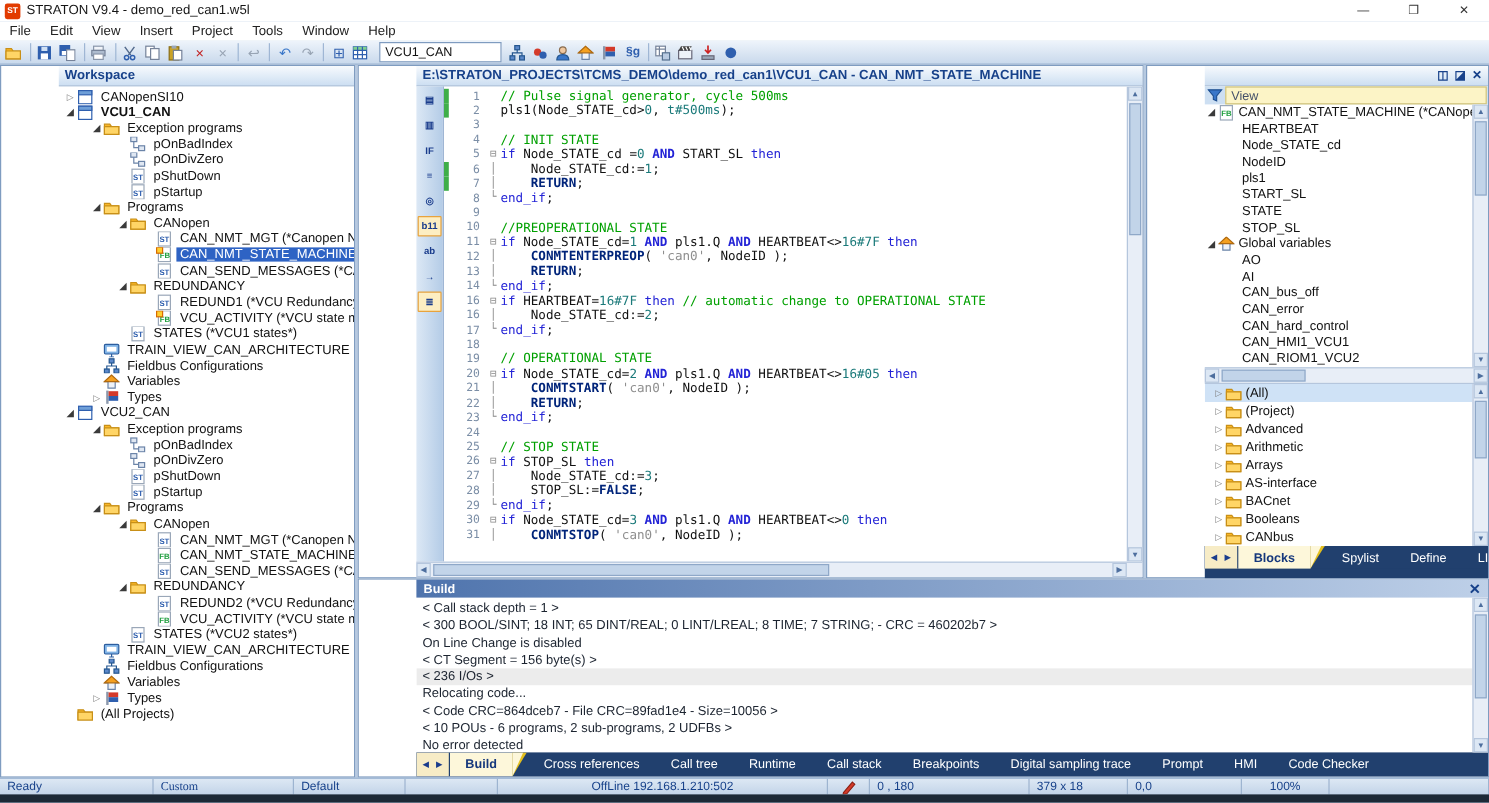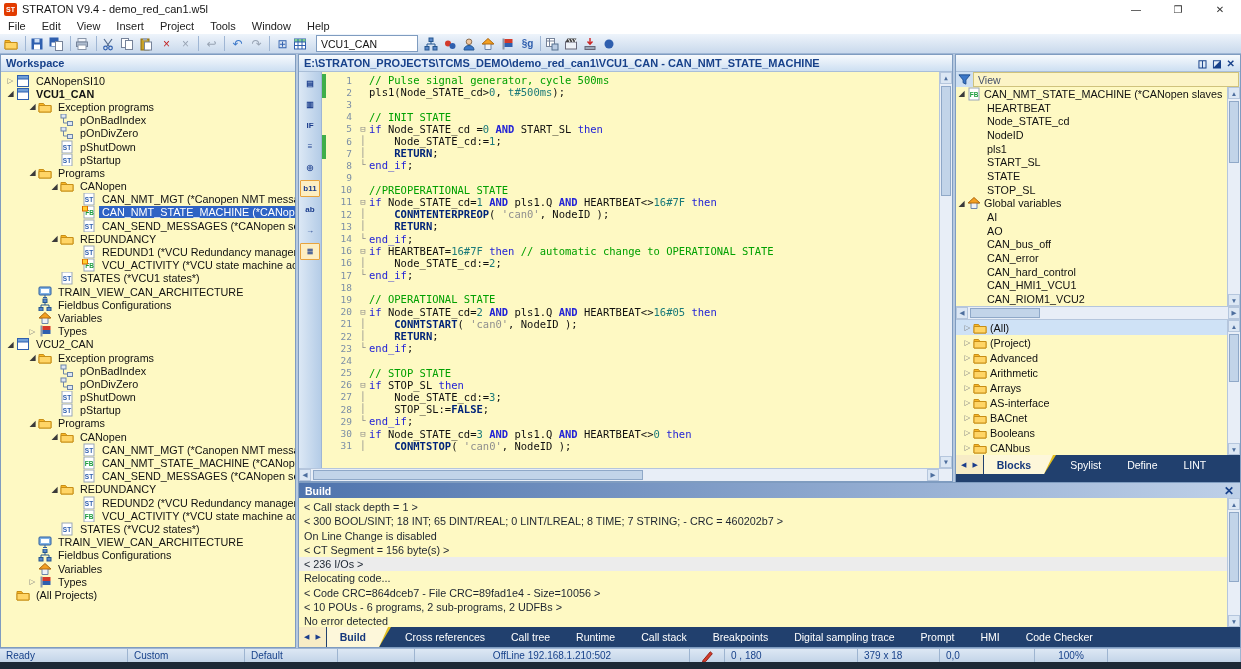--- a/index.html
+++ b/index.html
@@ -19,22 +19,22 @@
   .toolbar{position:absolute;left:0;top:34px;width:1241px;height:20px;
            background:linear-gradient(#eef4fb,#c9d9ec);border-bottom:1px solid #9fb6d4;
            display:flex;align-items:center;padding-left:3px;box-sizing:border-box;}
   .tbtn{width:19px;height:18px;display:flex;align-items:center;justify-content:center;flex:0 0 auto;}
   .tbtn svg{display:block;}
   .tglyph{font-size:12px;line-height:1;}
   .tsep{width:1px;height:15px;background:#9fb6d4;margin:0 3px;flex:0 0 auto;}
   .combo{width:92px;height:15px;background:#fff;border:1px solid #7f9cc0;font-size:10.5px;
          color:#111;display:flex;align-items:center;padding:0 4px;margin:0 5px;flex:0 0 auto;}
   
-  .panel{position:absolute;background:#fef9c3;border:1px solid #7f9cc0;box-sizing:border-box;
-         display:flex;flex-direction:column;}
+  .panel{position:absolute;background:#ffffff;border:1px solid #7f9cc0;box-sizing:border-box;
+         display:flex;flex-direction:column;padding-left:48px;}
   .phead{height:16px;flex:0 0 16px;background:linear-gradient(#f7fafd,#cddff2);
          border-bottom:1px solid #a9bed8;color:#17418a;font-weight:bold;font-size:11px;
          padding-left:5px;display:flex;align-items:center;white-space:nowrap;overflow:hidden;}
   
   #tree{flex:1;overflow:hidden;padding-top:2px;}
   .trow{height:13.2px;display:flex;align-items:center;font-size:10.8px;color:#111;
         white-space:nowrap;overflow:hidden;}
   .arrow{width:11px;text-align:center;font-size:7.5px;color:#808080;flex:0 0 11px;}
   .arrow.exp{color:#3a3a3a;font-size:8px;}
   .ticon{width:15px;height:14px;flex:0 0 15px;display:flex;align-items:center;margin-right:3px;}
@@ -863,24 +863,24 @@
             <span class="arrow exp">◢</span>
             <span class="ticon" style="width: 14px; flex: 0 0 14px;">
               <svg width="14" height="14" viewBox="0 0 14 14">
                 <path d="M7 2.5L2 7h2v5.5h6V7h2z" fill="#eef2f8" stroke="#6b84a8"></path>
                 <path d="M7 1.5L1 7h12z" fill="#f4a020" stroke="#b06a10"></path>
               </svg>
             </span>
             <span>Global variables</span>
           </div>
           <div class="vrow">
+            <span class="child">AO</span>
+          </div>
+          <div class="vrow">
             <span class="child">AI</span>
-          </div>
-          <div class="vrow">
-            <span class="child">AO</span>
           </div>
           <div class="vrow">
             <span class="child">CAN_bus_off</span>
           </div>
           <div class="vrow">
             <span class="child">CAN_error</span>
           </div>
           <div class="vrow">
             <span class="child">CAN_hard_control</span>
           </div>
@@ -1049,21 +1049,21 @@
         <span class="tab">Breakpoints</span>
         <span class="tab">Digital sampling trace</span>
         <span class="tab">Prompt</span>
         <span class="tab">HMI</span>
         <span class="tab">Code Checker</span>
       </div>
   </div>
 
   <div id="status">
       <span class="scell" style="width: 128px;">Ready</span>
-      <span class="scell" style="width: 117px;">Custom</span>
+      <span class="scell" style="width: 117px; font-family: Liberation Serif, serif;">Custom</span>
       <span class="scell" style="width: 93px;">Default</span>
       <span class="scell" style="width: 77px;"></span>
       <span class="scell center" style="width: 275px;">OffLine  192.168.1.210:502</span>
       <span class="scell center" style="width: 35px;">
         <svg width="13" height="13" viewBox="0 0 14 14">
           <path d="M2 12.5L10 3l2.2 2L5 13.5l-3.4 0.8z" fill="#d43a2a" stroke="#8c1f12"></path>
         </svg>
       </span>
       <span class="scell" style="width: 133px;">0 , 180</span>
       <span class="scell" style="width: 82px;">379 x 18</span>

